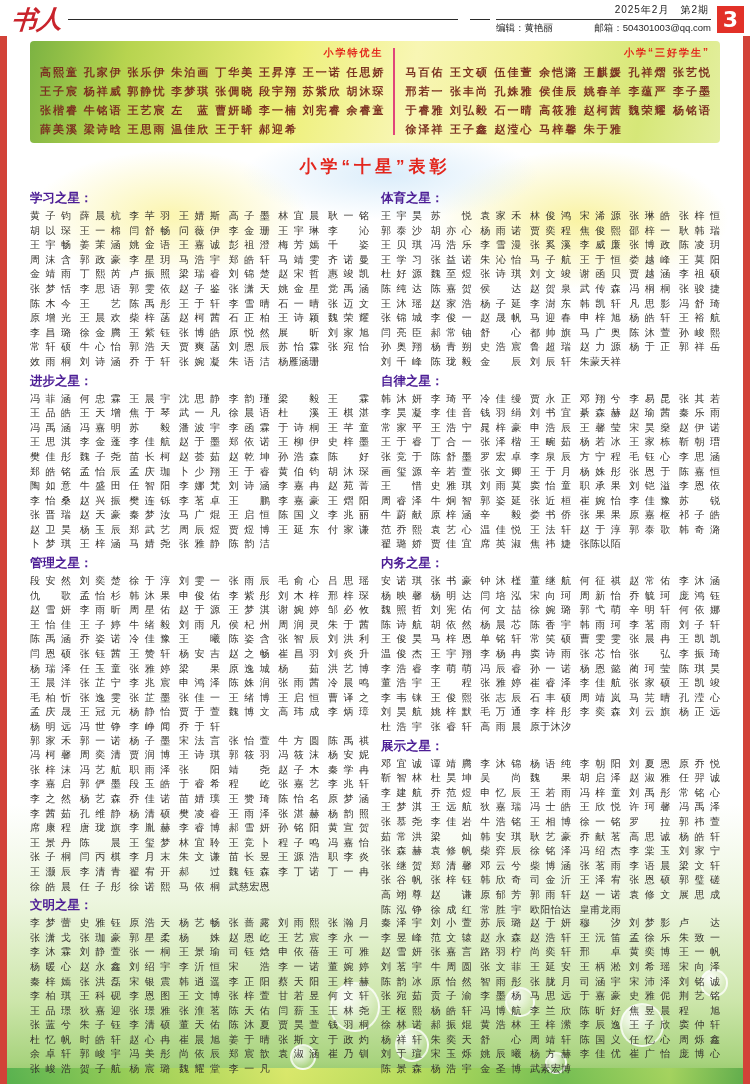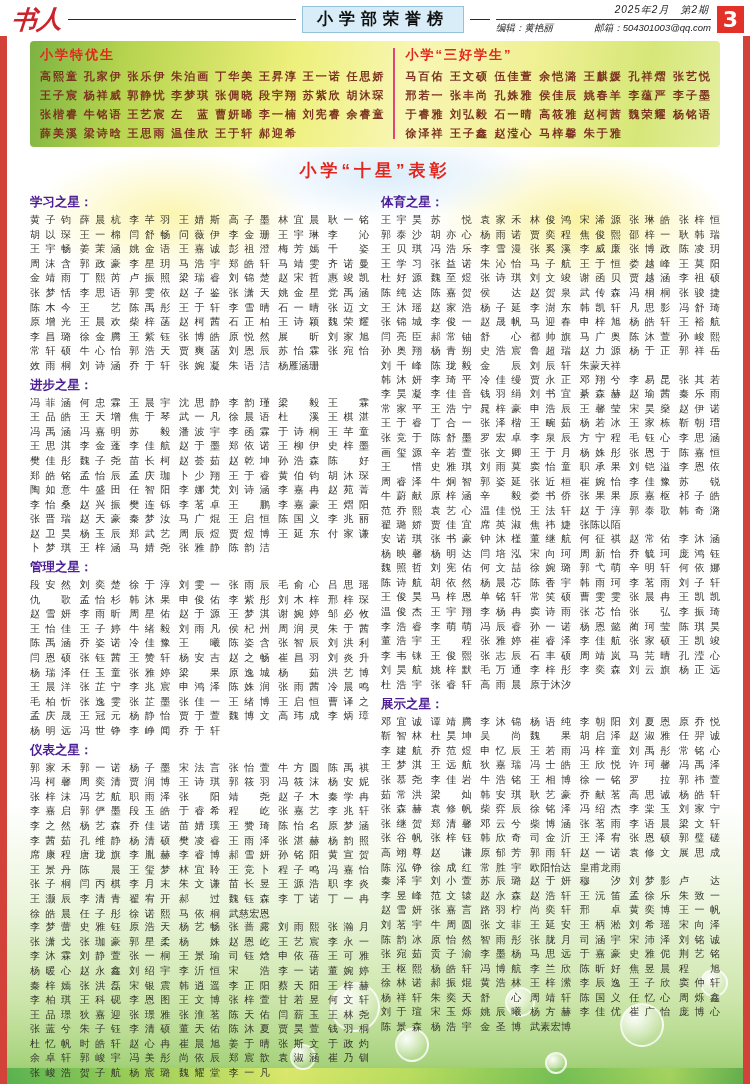--- a/index.html
+++ b/index.html
@@ -8,34 +8,34 @@
   
   .side-red{position:absolute;top:34px;bottom:8px;width:7px;background:#d24238;z-index:3;}
   .side-red.left{left:0;} .side-red.right{right:0;}
   
   .header{position:relative;height:34px;display:flex;align-items:center;padding:2px 6px 0 12px;z-index:4;background:#fff;}
   .logo{color:#c9232b;font-family:"DejaVu Serif","Liberation Serif",serif;font-style:italic;
         font-weight:bold;font-size:25px;transform:skew(-6deg) rotate(-2deg);line-height:1;white-space:nowrap;}
   .hline{flex:1;border-top:1.5px solid #2a2a2a;margin:0 6px;min-width:20px;}
   .title-box{background:#d8edf8;border:1px solid #93c2da;padding:2px 14px;font-size:16px;
              font-weight:bold;letter-spacing:6px;color:#111;white-space:nowrap;}
-  .right-info{width:215px;font-size:9.5px;color:#222;font-style:italic;}
+  .right-info{width:215px;font-size:9.5px;color:#222;}
   .right-info .date{text-align:right;font-size:10px;letter-spacing:1px;padding:0 2px 2px 0;}
   .right-info .rline{border-top:1.2px solid #333;}
   .right-info .row2{display:flex;justify-content:space-between;padding-top:2px;}
   .page-num{background:#e23128;color:#fff;font-weight:bold;font-size:22px;width:27px;height:27px;
             display:flex;align-items:center;justify-content:center;margin-left:6px;font-family:"DejaVu Sans",sans-serif;}
   
   .top-band{position:relative;margin:5px 30px 0;display:flex;padding:5px 8px 6px;border-radius:4px;z-index:2;
      background:linear-gradient(100deg,#7cb342 0%,#b7d44f 14%,#eef07c 38%,#f8f6b4 55%,#f0f094 72%,#d6e778 88%,#e4efa0 100%);}
   .top-section{padding:0 2px;}
   .top-section.left{width:53%;}
   .top-section.right{width:47%;}
   .band-divider{width:2px;background:#e0457b;margin:2px 8px;}
-  .top-title{color:#e3261d;font-weight:bold;font-size:13px;text-align:left;letter-spacing:2px;margin-bottom:5px;}
+  .top-title{color:#e3261d;font-weight:bold;font-size:10px;text-align:right;letter-spacing:2px;margin-bottom:5px;}
   .top-names{display:grid;justify-content:space-between;row-gap:4px;
              font-weight:bold;color:#7c3322;font-size:11px;}
   .top-names .name{text-align:justify;text-align-last:justify;white-space:nowrap;}
   
   .main-title{text-align:center;color:#e3261d;font-weight:bold;font-size:17px;letter-spacing:4px;
               margin:12px 0 8px;position:relative;z-index:2;}
   .columns{display:flex;gap:12px;padding:0 30px;position:relative;z-index:2;}
   .col{flex:1;min-width:0;}
   .sec-title{font-weight:bold;font-size:12.5px;color:#4c1d95;margin:4px 0 2px;}
   .names{display:grid;grid-template-columns:repeat(7,41px);justify-content:space-between;
@@ -58,21 +58,20 @@
 </style>
 </head>
 <body>
 
 <div class="side-red left"></div>
 <div class="side-red right"></div>
 
 <div class="header">
   <span class="logo">书人</span>
   <span class="hline"></span>
-  <span class="title-box">小学部荣誉榜</span>
   <span class="hline" style="max-width:14px;"></span>
   <div class="right-info">
     <div class="date">2025年2月　第2期</div>
     <div class="rline"></div>
     <div class="row2">
       <span>编辑：黄艳丽</span>
       <span>邮箱：504301003@qq.com</span>
     </div>
   </div>
   <div class="page-num">3</div>
@@ -390,21 +389,20 @@
           <span class="name">魏博文</span>
           <span class="name">高玮成</span>
           <span class="name">李炳璋</span>
           <span class="name">杨明远</span>
           <span class="name">冯世铮</span>
           <span class="name">李峥闻</span>
           <span class="name">乔于轩</span>
         </div>
       </div>
     <div class="star-section">
-        <div class="sec-title">仪表之星：</div>
         <div class="names">
           <span class="name">郭家禾</span>
           <span class="name">郭一诺</span>
           <span class="name">杨子墨</span>
           <span class="name">宋法言</span>
           <span class="name">张怡萱</span>
           <span class="name">牛方圆</span>
           <span class="name">陈禹祺</span>
           <span class="name">冯柯馨</span>
           <span class="name">周奕清</span>
@@ -470,20 +468,21 @@
           <span class="name">李丁诺</span>
           <span class="name">丁一冉</span>
           <span class="name">徐皓晨</span>
           <span class="name">任子彤</span>
           <span class="name">徐诺熙</span>
           <span class="name">马依桐</span>
           <span class="name">武慈宏恩</span>
         </div>
       </div>
     <div class="star-section">
+        <div class="sec-title">文明之星：</div>
         <div class="names">
           <span class="name">李梦蕾</span>
           <span class="name">史雅钰</span>
           <span class="name">原浩天</span>
           <span class="name">杨艺畅</span>
           <span class="name">张蔷露</span>
           <span class="name">刘雨熙</span>
           <span class="name">张瀚月</span>
           <span class="name">张潇戈</span>
           <span class="name">张珈豪</span>
@@ -631,20 +630,21 @@
           <span class="name">杨于正</span>
           <span class="name">郭祥岳</span>
           <span class="name">刘千峰</span>
           <span class="name">陈珑毅</span>
           <span class="name">金辰</span>
           <span class="name">刘辰轩</span>
           <span class="name">朱蒙天祥</span>
         </div>
       </div>
     <div class="star-section">
+        <div class="sec-title">自律之星：</div>
         <div class="names">
           <span class="name">韩沐妍</span>
           <span class="name">李琦平</span>
           <span class="name">冷佳缦</span>
           <span class="name">贾永正</span>
           <span class="name">邓翔兮</span>
           <span class="name">李易昆</span>
           <span class="name">张其若</span>
           <span class="name">李昊凝</span>
           <span class="name">李佳音</span>
@@ -710,20 +710,21 @@
           <span class="name">郭泰歌</span>
           <span class="name">韩奇潞</span>
           <span class="name">翟璐娇</span>
           <span class="name">贾佳宜</span>
           <span class="name">席英淑</span>
           <span class="name">焦祎婕</span>
           <span class="name">张陈以陌</span>
         </div>
       </div>
     <div class="star-section">
+        <div class="sec-title">内务之星：</div>
         <div class="names">
           <span class="name">安诺琪</span>
           <span class="name">张书豪</span>
           <span class="name">钟沐槿</span>
           <span class="name">董继航</span>
           <span class="name">何征祺</span>
           <span class="name">赵常佑</span>
           <span class="name">李沐涵</span>
           <span class="name">杨映馨</span>
           <span class="name">杨明达</span>

